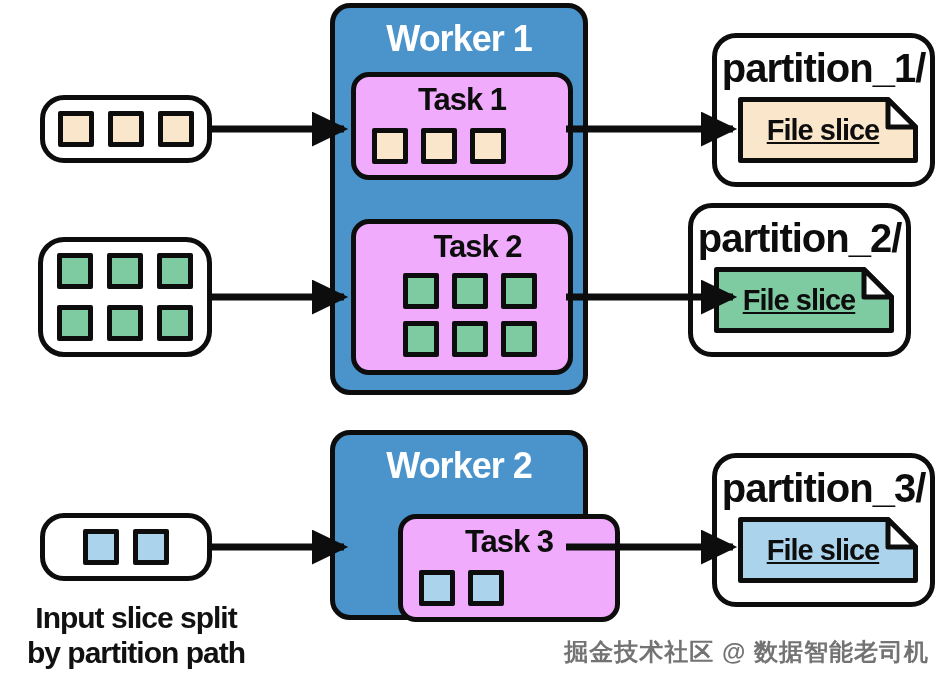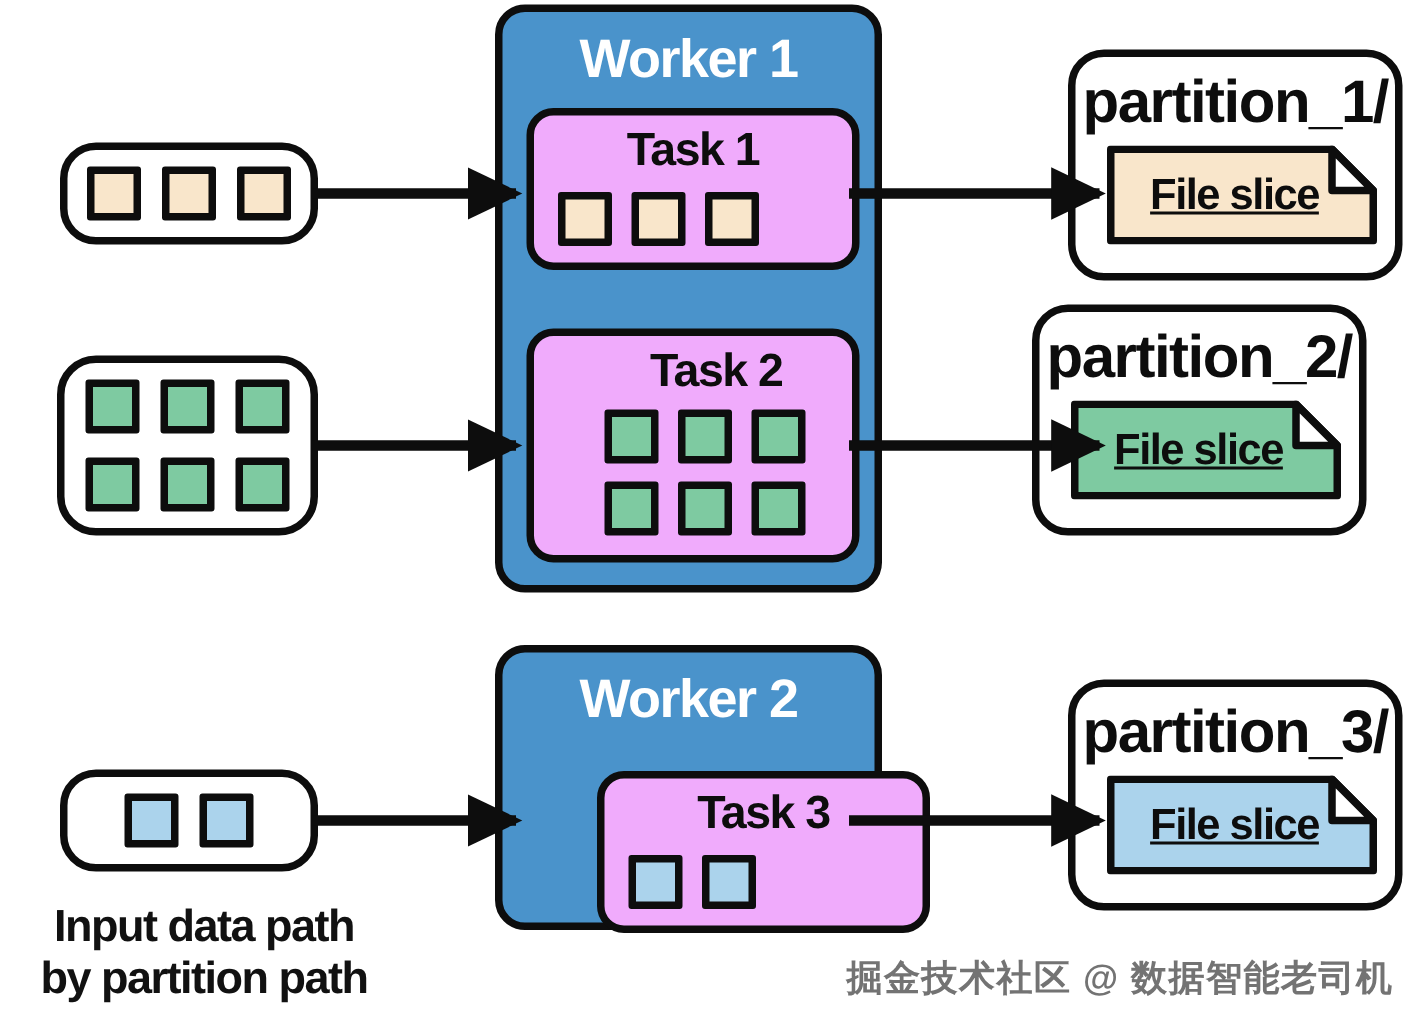--- a/index.html
+++ b/index.html
@@ -127,19 +127,19 @@
     </defs>
     <line x1="208" y1="129" x2="344" y2="129" stroke="#0d0d0d" stroke-width="7" marker-end="url(#ah)"></line>
     <line x1="208" y1="297" x2="344" y2="297" stroke="#0d0d0d" stroke-width="7" marker-end="url(#ah)"></line>
     <line x1="208" y1="547" x2="344" y2="547" stroke="#0d0d0d" stroke-width="7" marker-end="url(#ah)"></line>
     <line x1="566" y1="129" x2="733" y2="129" stroke="#0d0d0d" stroke-width="7" marker-end="url(#ah)"></line>
     <line x1="566" y1="297" x2="733" y2="297" stroke="#0d0d0d" stroke-width="7" marker-end="url(#ah)"></line>
     <line x1="566" y1="547" x2="733" y2="547" stroke="#0d0d0d" stroke-width="7" marker-end="url(#ah)"></line>
   </svg>
 
   <div class="caption">
-    <div>Input data path</div>
+    <div>Input slice split</div>
     <div>by partition path</div>
   </div>
 
   <div class="watermark">掘金技术社区 @ 数据智能老司机</div>
 
 </div>
 
 </body></html>

